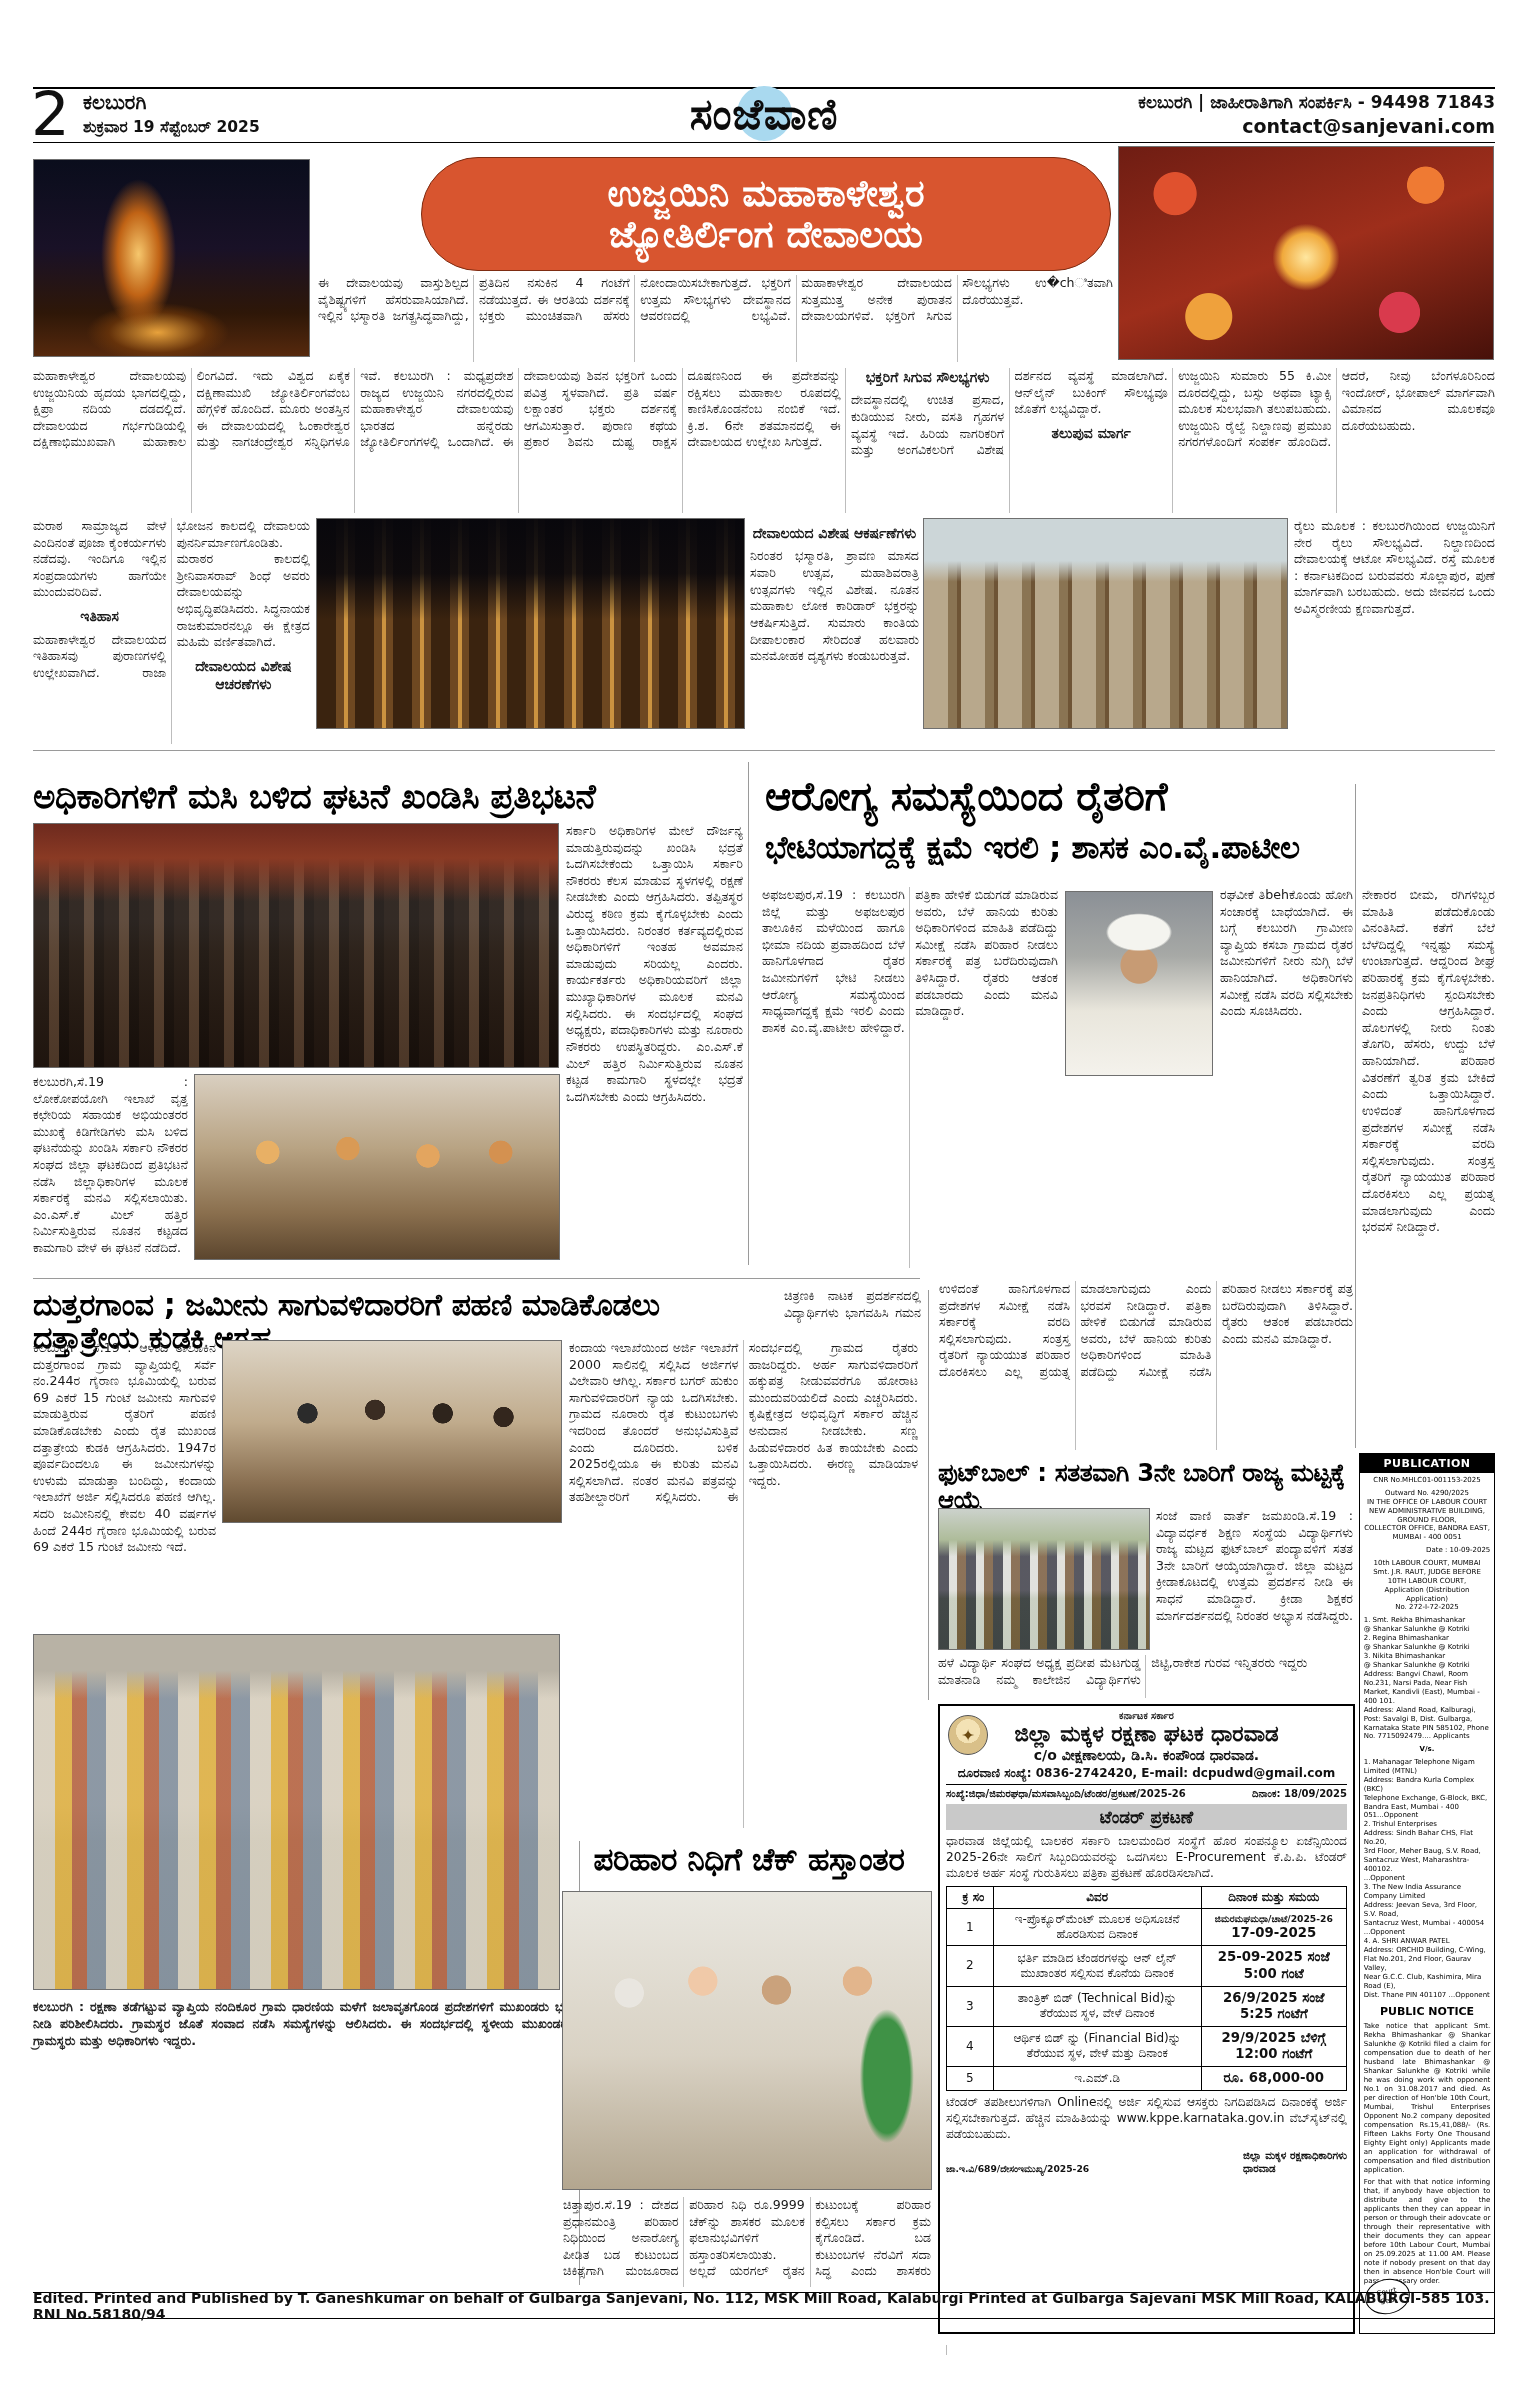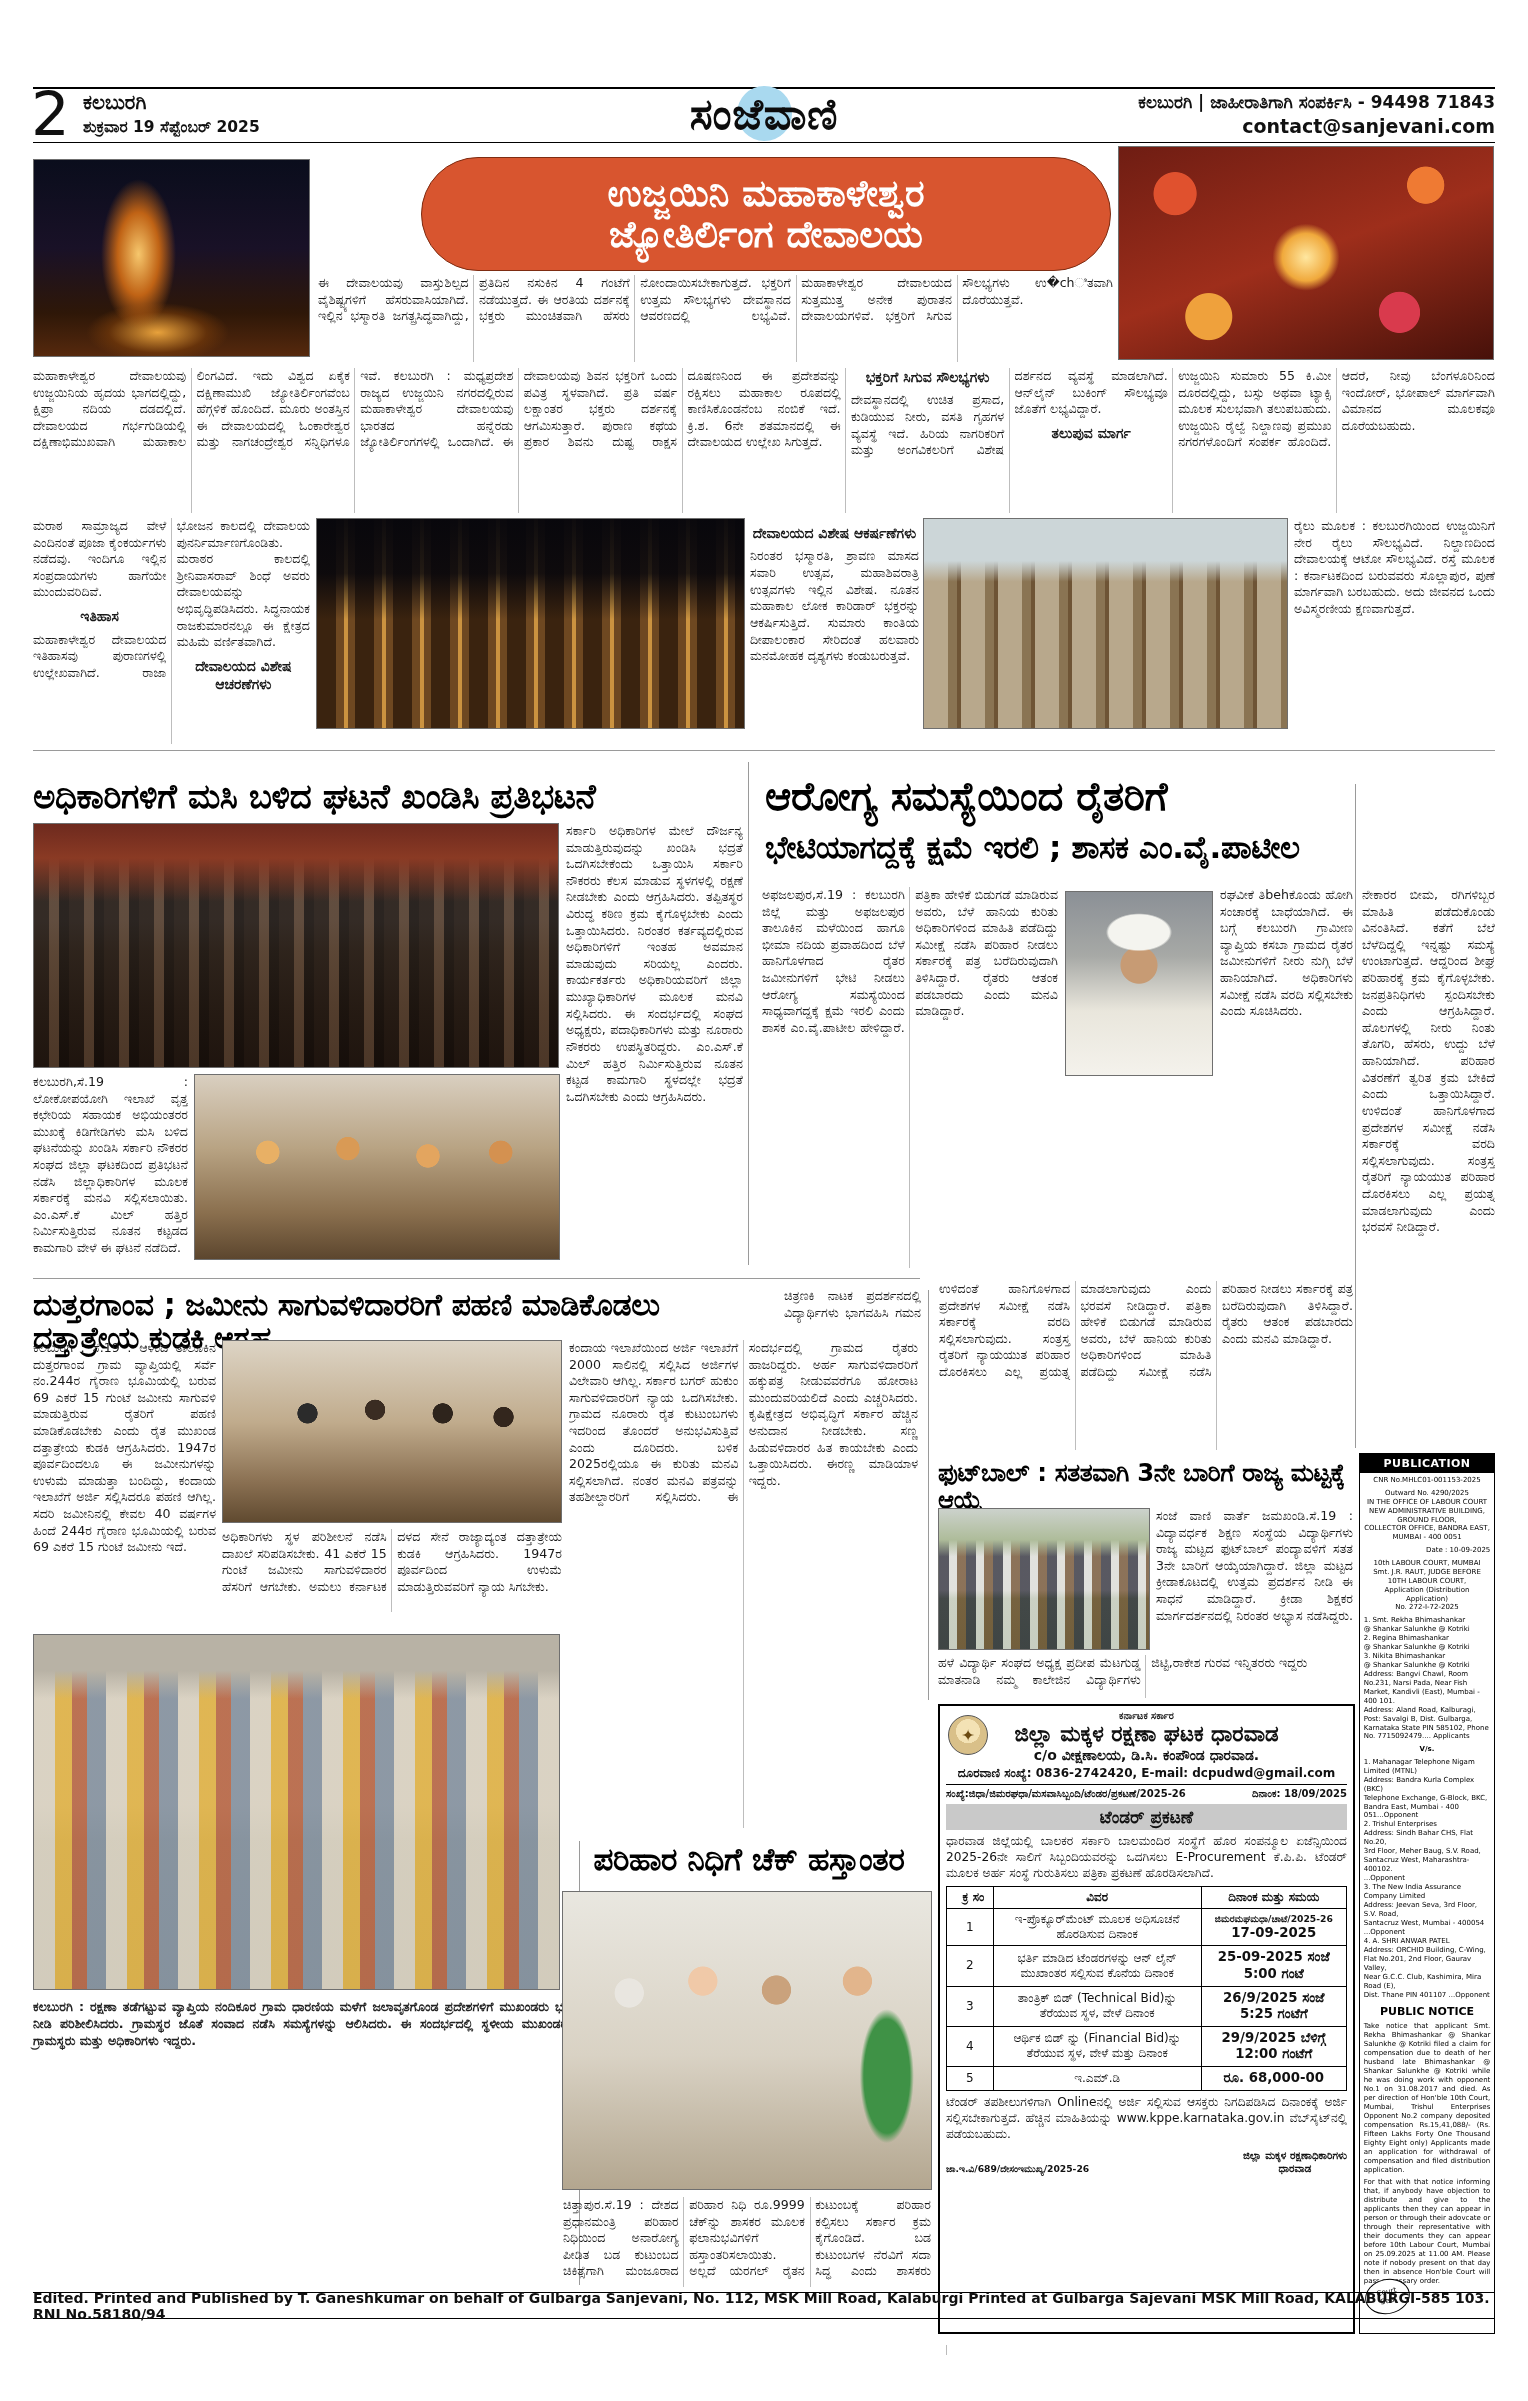--- a/index.html
+++ b/index.html
@@ -38,21 +38,21 @@
         margin-top:3.7px;padding:3px 0;}
   #tender-box .t-intro{font-size:12.2px;text-align:justify;margin-top:4.4px;line-height:1.3;}
   #tender-table{width:100%;border-collapse:collapse;margin-top:4.4px;}
   #tender-table td,#tender-table th{border:1.1px solid #000;font-size:12px;padding:3px 3.7px;
         text-align:center;vertical-align:middle;line-height:1.25;}
   #tender-table .dt{font-weight:900;font-size:13.3px;}
   #tender-table .dt-small{font-weight:bold;font-size:9.2px;}
   #tender-box .t-outro{font-size:12.2px;text-align:justify;margin-top:4.4px;line-height:1.3;}
   #tender-box .t-botrow{display:flex;justify-content:space-between;align-items:flex-end;margin-top:6px;}
   #tender-box .t-ref2{font-size:9.2px;font-weight:bold;}
-  #tender-box .t-sign{font-size:10.4px;font-weight:900;text-align:center;white-space:pre-line;}
+  #tender-box .t-sign{font-size:10.4px;font-weight:900;text-align:left;white-space:pre-line;}
   #emblem{position:absolute;left:948px;top:1715px;width:38px;height:38px;border:1.5px solid #555;
         border-radius:50%;background:radial-gradient(circle at 50% 40%,#f3e2b5 0 40%,#d9c089 41% 100%);
         display:flex;align-items:center;justify-content:center;font-size:16.3px;color:#6b4a12;}
   
   #pub-box{position:absolute;left:1359px;top:1453px;width:136px;height:881px;border:1.8px solid #000;
         box-sizing:border-box;background:#fff;overflow:hidden;}
   #pub-box .pub-title{background:#000;color:#fff;text-align:center;font-weight:900;font-size:11px;
         padding:3px 0;letter-spacing:0.4px;}
   #pub-box .pub-body{padding:3px 3.7px;font-size:7px;line-height:1.28;color:#000;}
   #pub-box .pc{text-align:center;}
@@ -209,23 +209,20 @@
     <span>ಕಲಬುರಗಿ : ಸೆ.19 : ಆಳಂದ ತಾಲೂಕಿನ ದುತ್ತರಗಾಂವ ಗ್ರಾಮ ವ್ಯಾಪ್ತಿಯಲ್ಲಿ ಸರ್ವೆ ನಂ.244ರ ಗೈರಾಣ ಭೂಮಿಯಲ್ಲಿ ಬರುವ 69 ಎಕರೆ 15 ಗುಂಟೆ ಜಮೀನು ಸಾಗುವಳಿ ಮಾಡುತ್ತಿರುವ ರೈತರಿಗೆ ಪಹಣಿ ಮಾಡಿಕೊಡಬೇಕು ಎಂದು ರೈತ ಮುಖಂಡ ದತ್ತಾತ್ರೇಯ ಕುಡಕಿ ಆಗ್ರಹಿಸಿದರು. 1947ರ ಪೂರ್ವದಿಂದಲೂ ಈ ಜಮೀನುಗಳನ್ನು ಉಳುಮೆ ಮಾಡುತ್ತಾ ಬಂದಿದ್ದು, ಕಂದಾಯ ಇಲಾಖೆಗೆ ಅರ್ಜಿ ಸಲ್ಲಿಸಿದರೂ ಪಹಣಿ ಆಗಿಲ್ಲ. ಸದರಿ ಜಮೀನಿನಲ್ಲಿ ಕೇವಲ 40 ವರ್ಷಗಳ ಹಿಂದೆ 244ರ ಗೈರಾಣ ಭೂಮಿಯಲ್ಲಿ ಬರುವ 69 ಎಕರೆ 15 ಗುಂಟೆ ಜಮೀನು ಇದೆ.</span>
   </div>
 
   <div class="photo" style="left:222px;top:1340px;width:340px;height:183px;
        background:radial-gradient(circle 10.4px at 25% 40%,#2b2b2b 95%,rgba(0,0,0,0)),
                   radial-gradient(circle 10.4px at 45% 38%,#3a2c22 95%,rgba(0,0,0,0)),
                   radial-gradient(circle 10.4px at 65% 40%,#2e241c 95%,rgba(0,0,0,0)),
                   radial-gradient(circle 10.4px at 83% 42%,#33261d 95%,rgba(0,0,0,0)),
                   linear-gradient(180deg,#ddd4c5 0%,#c0ab8c 45%,#8a7052 78%,#604a30 100%);"></div>
 
-  <div class="tband" style="left:222px;top:1529px;width:340px;height:83px;column-count:2;">
-    <span>ಅಧಿಕಾರಿಗಳು ಸ್ಥಳ ಪರಿಶೀಲನೆ ನಡೆಸಿ ದಾಖಲೆ ಸರಿಪಡಿಸಬೇಕು. 41 ಎಕರೆ 15 ಗುಂಟೆ ಜಮೀನು ಸಾಗುವಳಿದಾರರ ಹೆಸರಿಗೆ ಆಗಬೇಕು. ಅಮಲು ಕರ್ನಾಟಕ ದಳದ ಸೇನೆ ರಾಜ್ಯಾದ್ಯಂತ ದತ್ತಾತ್ರೇಯ ಕುಡಕಿ ಆಗ್ರಹಿಸಿದರು. 1947ರ ಪೂರ್ವದಿಂದ ಉಳುಮೆ ಮಾಡುತ್ತಿರುವವರಿಗೆ ನ್ಯಾಯ ಸಿಗಬೇಕು.</span>
-  </div>
 
   <div class="tband" style="left:569px;top:1340px;width:349px;height:488px;column-count:2;">
     <span>ಕಂದಾಯ ಇಲಾಖೆಯಿಂದ ಅರ್ಜಿ ಇಲಾಖೆಗೆ 2000 ಸಾಲಿನಲ್ಲಿ ಸಲ್ಲಿಸಿದ ಅರ್ಜಿಗಳ ವಿಲೇವಾರಿ ಆಗಿಲ್ಲ. ಸರ್ಕಾರ ಬಗರ್ ಹುಕುಂ ಸಾಗುವಳಿದಾರರಿಗೆ ನ್ಯಾಯ ಒದಗಿಸಬೇಕು. ಗ್ರಾಮದ ನೂರಾರು ರೈತ ಕುಟುಂಬಗಳು ಇದರಿಂದ ತೊಂದರೆ ಅನುಭವಿಸುತ್ತಿವೆ ಎಂದು ದೂರಿದರು. ಬಳಿಕ 2025ರಲ್ಲಿಯೂ ಈ ಕುರಿತು ಮನವಿ ಸಲ್ಲಿಸಲಾಗಿದೆ. ನಂತರ ಮನವಿ ಪತ್ರವನ್ನು ತಹಶೀಲ್ದಾರರಿಗೆ ಸಲ್ಲಿಸಿದರು. ಈ ಸಂದರ್ಭದಲ್ಲಿ ಗ್ರಾಮದ ರೈತರು ಹಾಜರಿದ್ದರು.</span>
     <span>ಅರ್ಹ ಸಾಗುವಳಿದಾರರಿಗೆ ಹಕ್ಕುಪತ್ರ ನೀಡುವವರೆಗೂ ಹೋರಾಟ ಮುಂದುವರಿಯಲಿದೆ ಎಂದು ಎಚ್ಚರಿಸಿದರು. ಕೃಷಿಕ್ಷೇತ್ರದ ಅಭಿವೃದ್ಧಿಗೆ ಸರ್ಕಾರ ಹೆಚ್ಚಿನ ಅನುದಾನ ನೀಡಬೇಕು. ಸಣ್ಣ ಹಿಡುವಳಿದಾರರ ಹಿತ ಕಾಯಬೇಕು ಎಂದು ಒತ್ತಾಯಿಸಿದರು.</span>
     <span>ಈರಣ್ಣ ಮಾಡಿಯಾಳ ಇದ್ದರು.</span>
   </div>
 
   <div class="vrule" style="left:928px;top:1290px;height:410px;"></div>
 
   <div class="tband" style="left:784px;top:1288px;width:137px;height:44px;column-count:1;">

